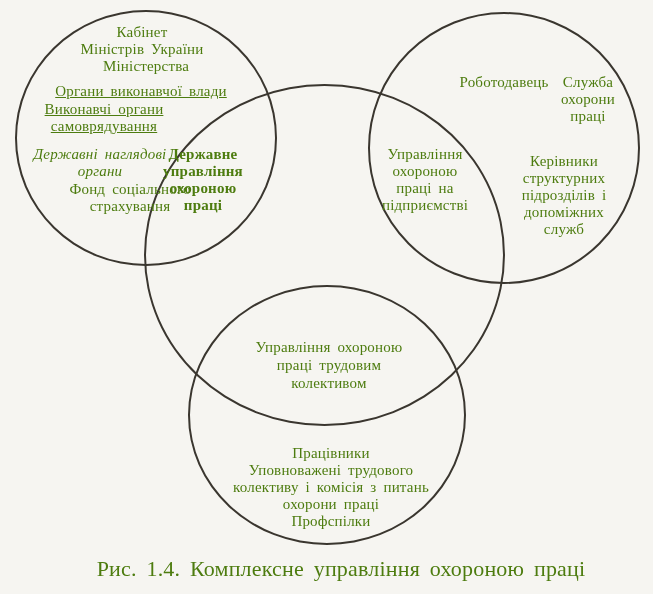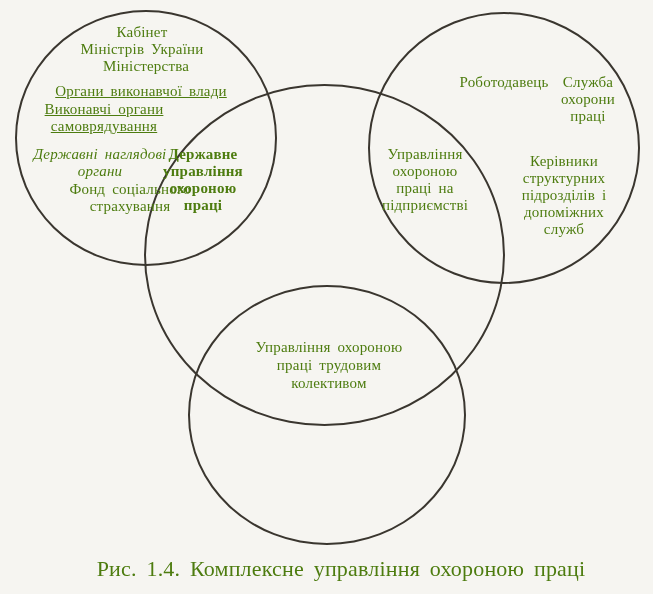--- a/index.html
+++ b/index.html
@@ -85,16 +85,21 @@
 праці</div>
   <div class="lbl" id="l-enterprise">Управління
 охороною
 праці на
 підприємстві</div>
   <div class="lbl" id="l-collective">Управління охороною
 праці трудовим
 колективом</div>
 
 
+  <div class="lbl" id="l-employees">Працівники
+Уповноважені трудового
+колективу і комісія з питань
+охорони праці
+Профспілки</div>
 
   <div class="lbl" id="l-caption">Рис. 1.4. Комплексне управління охороною праці</div>
 
 </div>
 
 </body></html>

